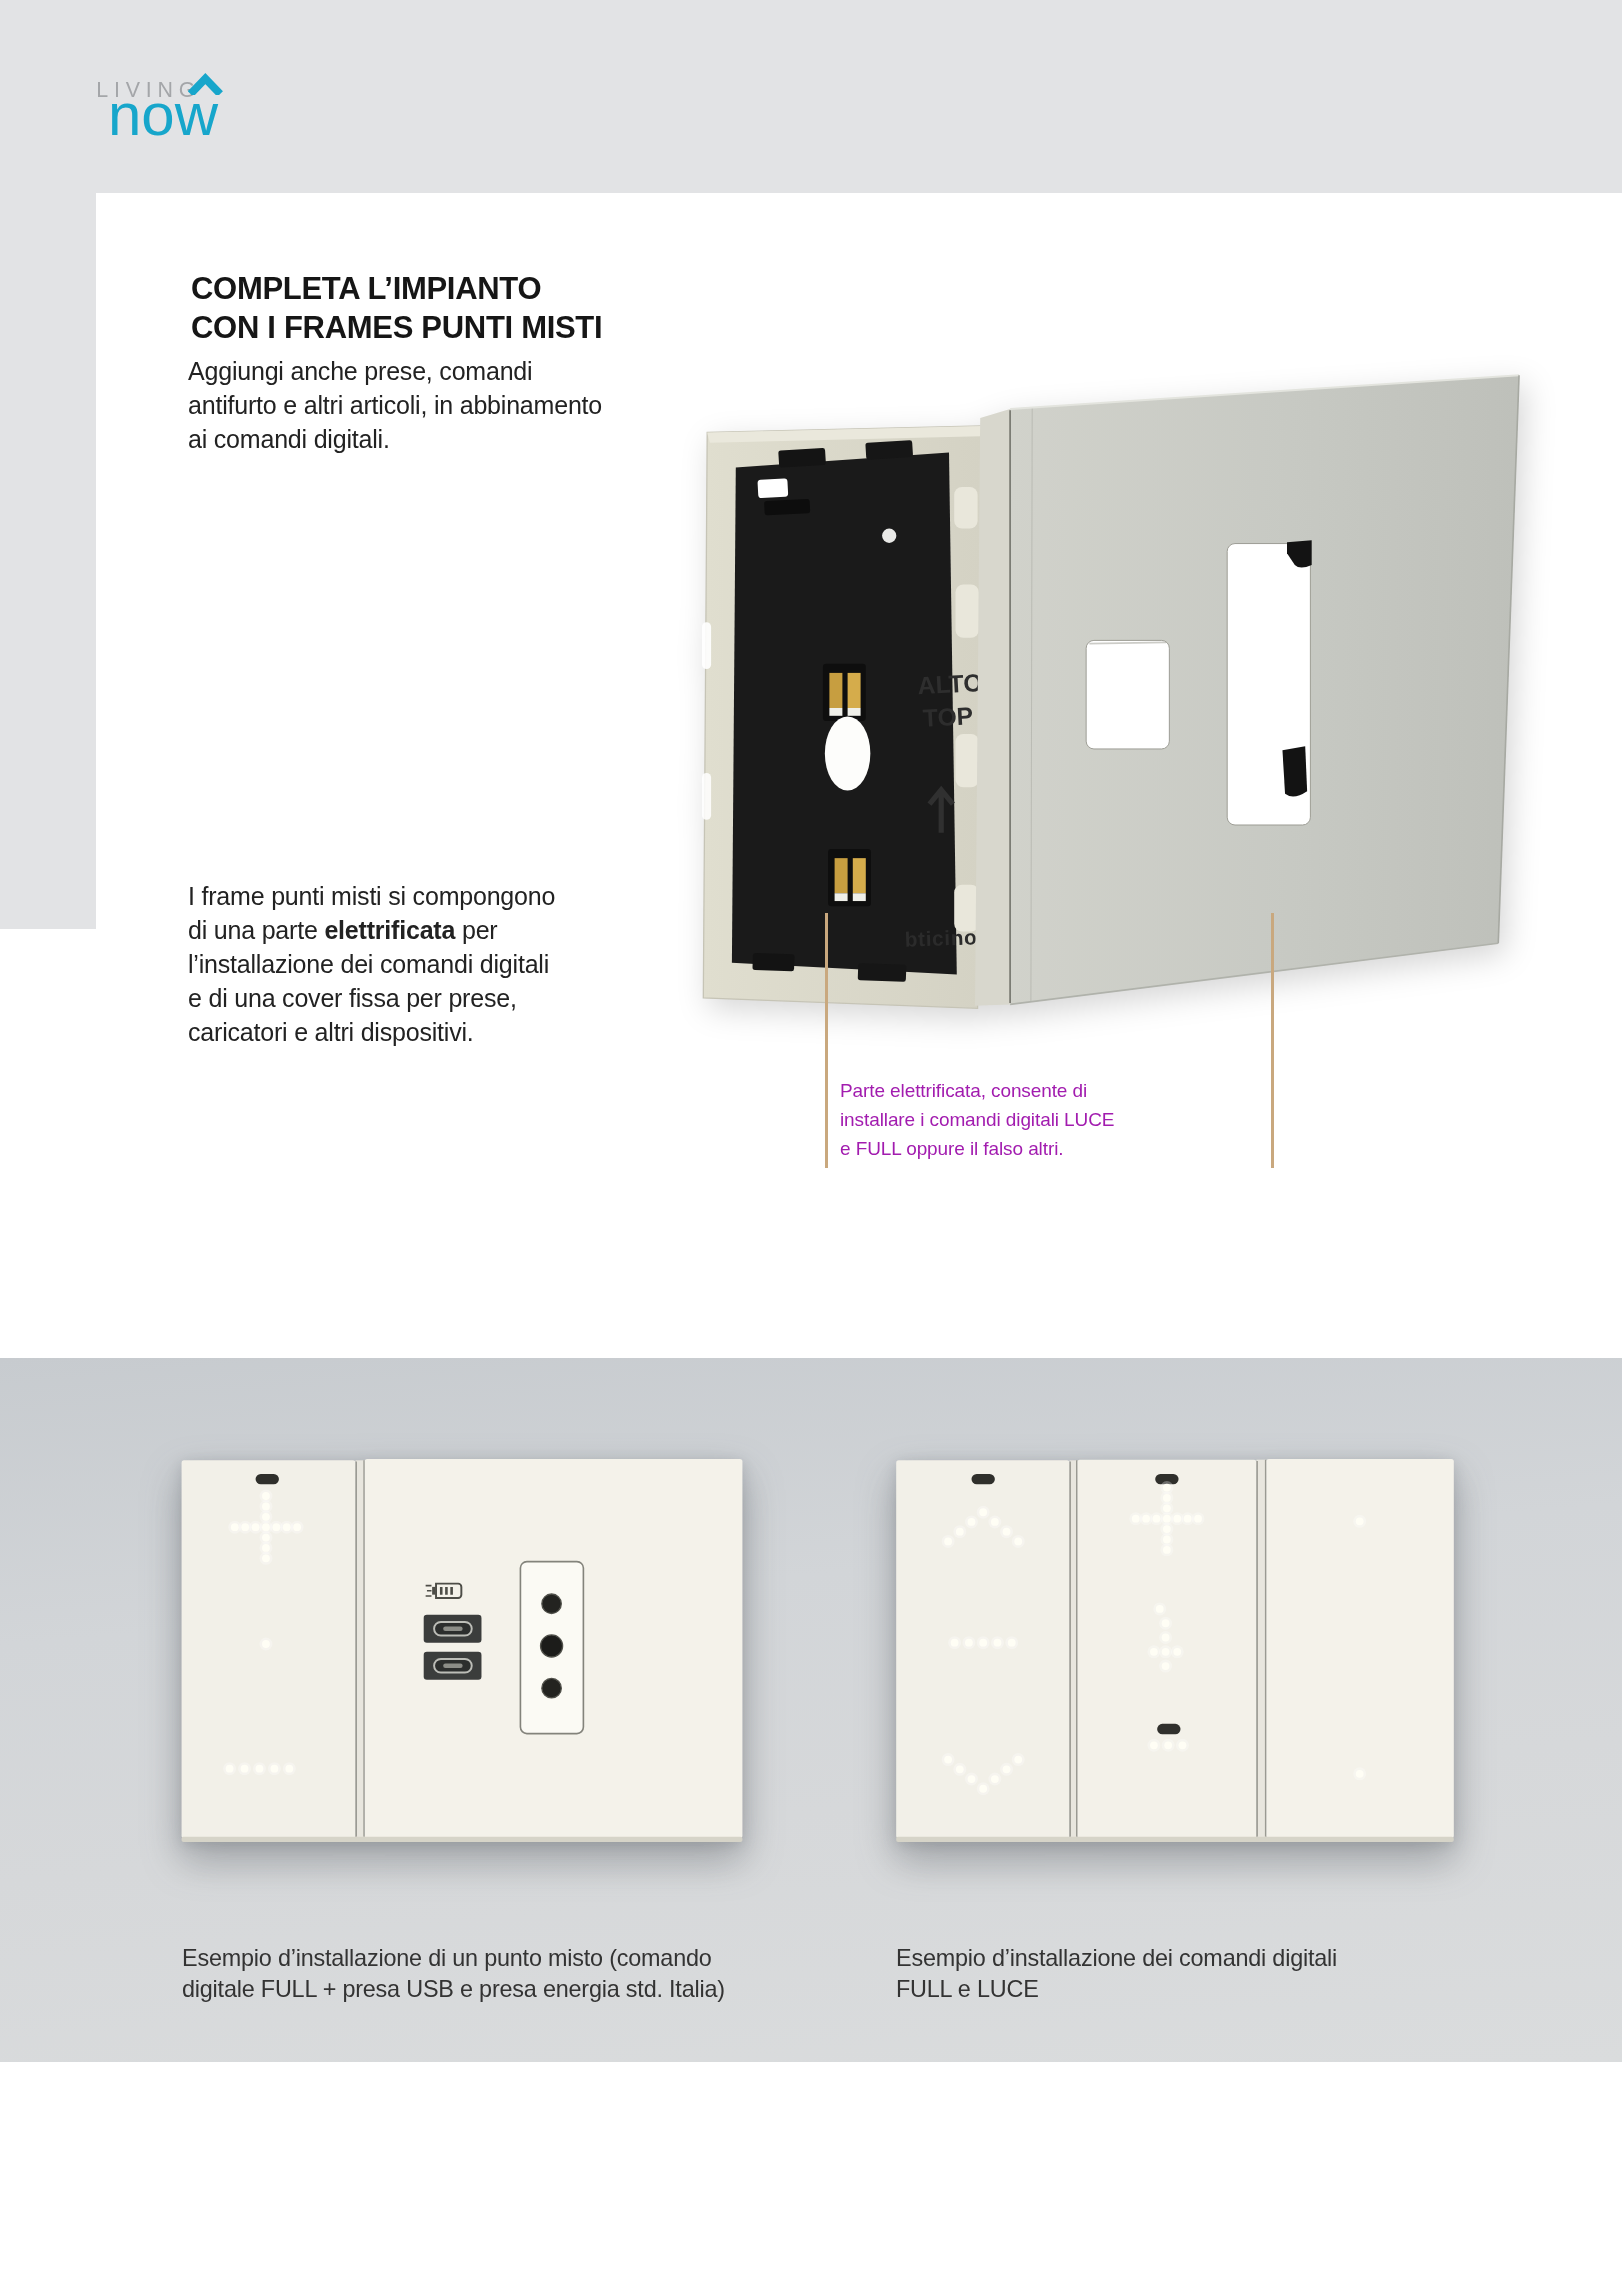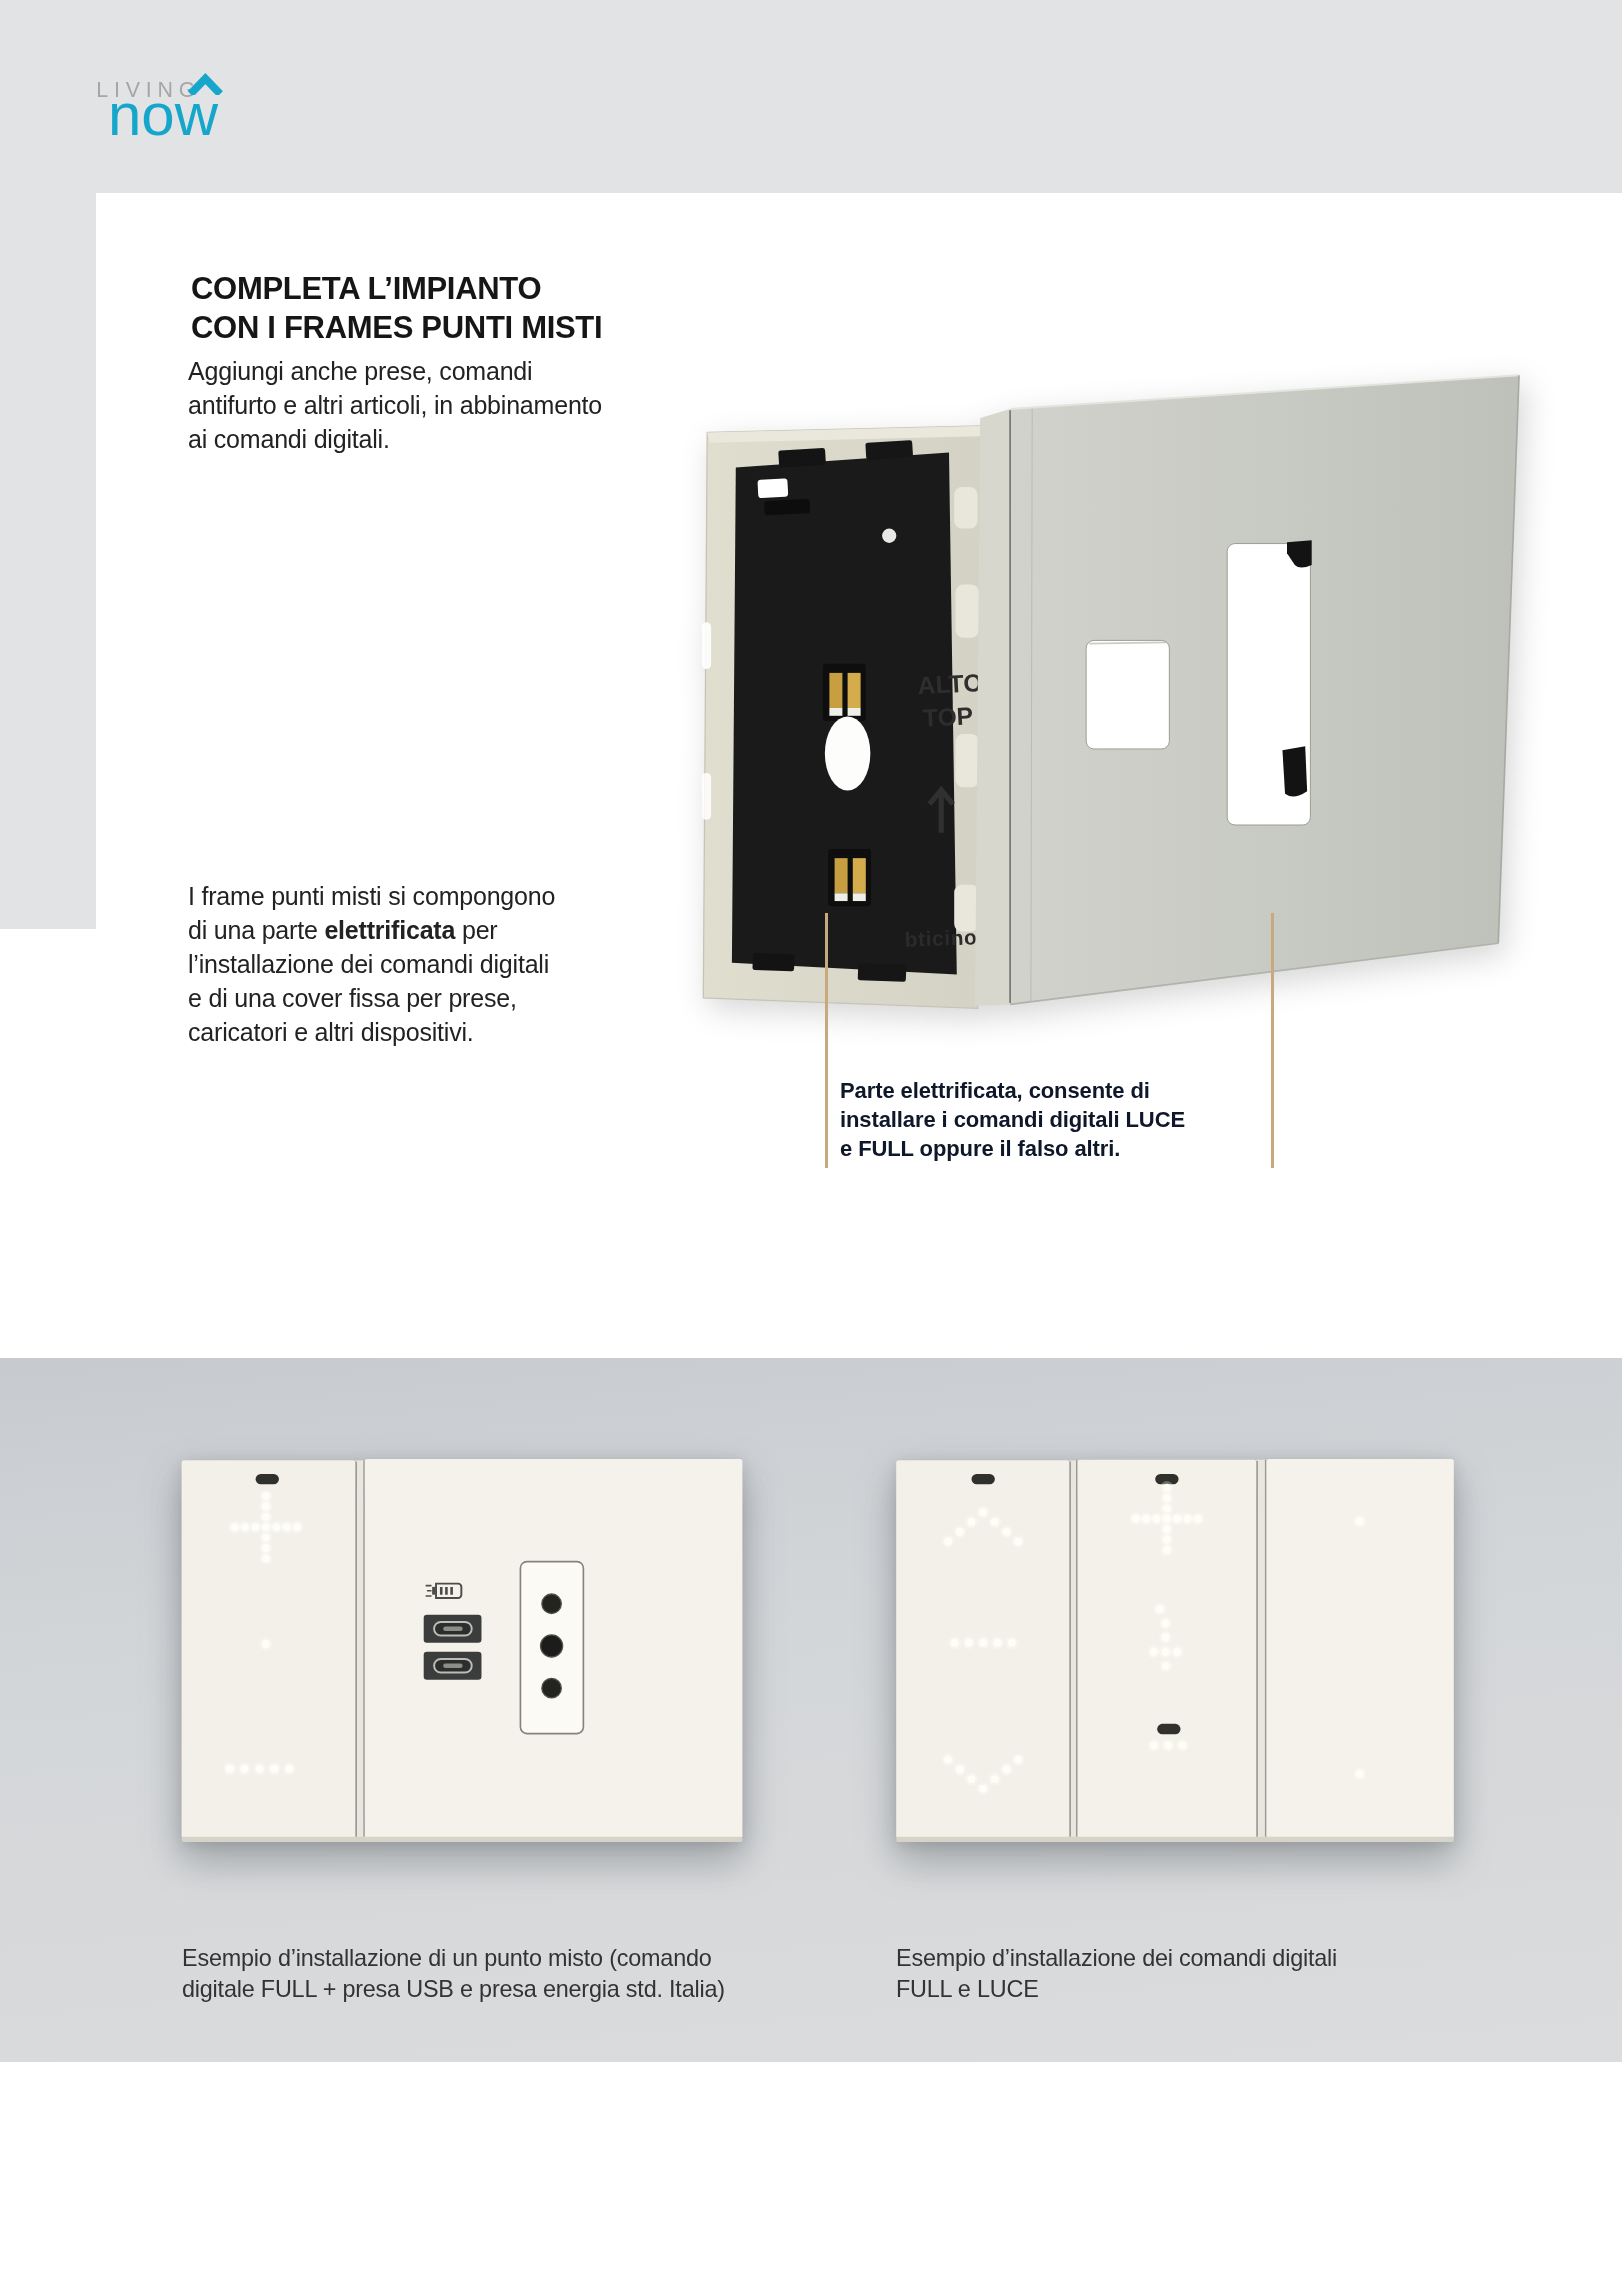--- a/index.html
+++ b/index.html
@@ -19,21 +19,21 @@
 
   
   .intro{left:188px;top:266px;width:513px;}
   .intro h1{margin:3px;font-size:31px;line-height:39px;font-weight:700;color:#161616;letter-spacing:-0.3px;}
   .intro .body{margin-top:7px;font-size:25px;line-height:34px;color:#222;letter-spacing:-0.2px;}
   .para2{left:188px;top:879px;width:513px;font-size:25px;line-height:34px;color:#222;letter-spacing:-0.2px;}
   .para2 b{font-weight:700;}
 
   
   .callout-line{width:2.6px;height:255px;background:#c9a87e;}
-  .callout{font-size:22px;line-height:29px;color:#0f172a;letter-spacing:-0.1px;font-weight:bold;}
+  .callout{font-size:19px;line-height:29px;color:#a21caf;letter-spacing:-0.1px;}
 
   
   .bottom{left:0;top:1358px;width:1623px;height:704px;
           background:linear-gradient(175deg,#c7cbcf 0%,#d2d5d8 34%,#d6d8da 62%,#dadcdd 100%);}
   .plate-svg{filter:drop-shadow(0 17px 19.5px rgba(66,72,78,.34)) drop-shadow(0 3.9px 6.5px rgba(66,72,78,.20));}
   .example-caption{font-size:23.4px;line-height:31px;color:#333;letter-spacing:-0.2px;margin-top:32px;}
 
   .product-svg{filter:drop-shadow(6.5px 10.4px 15.6px rgba(0,0,0,.16));}
   svg text{font-family:"Liberation Sans","DejaVu Sans",sans-serif;}
 </style>

